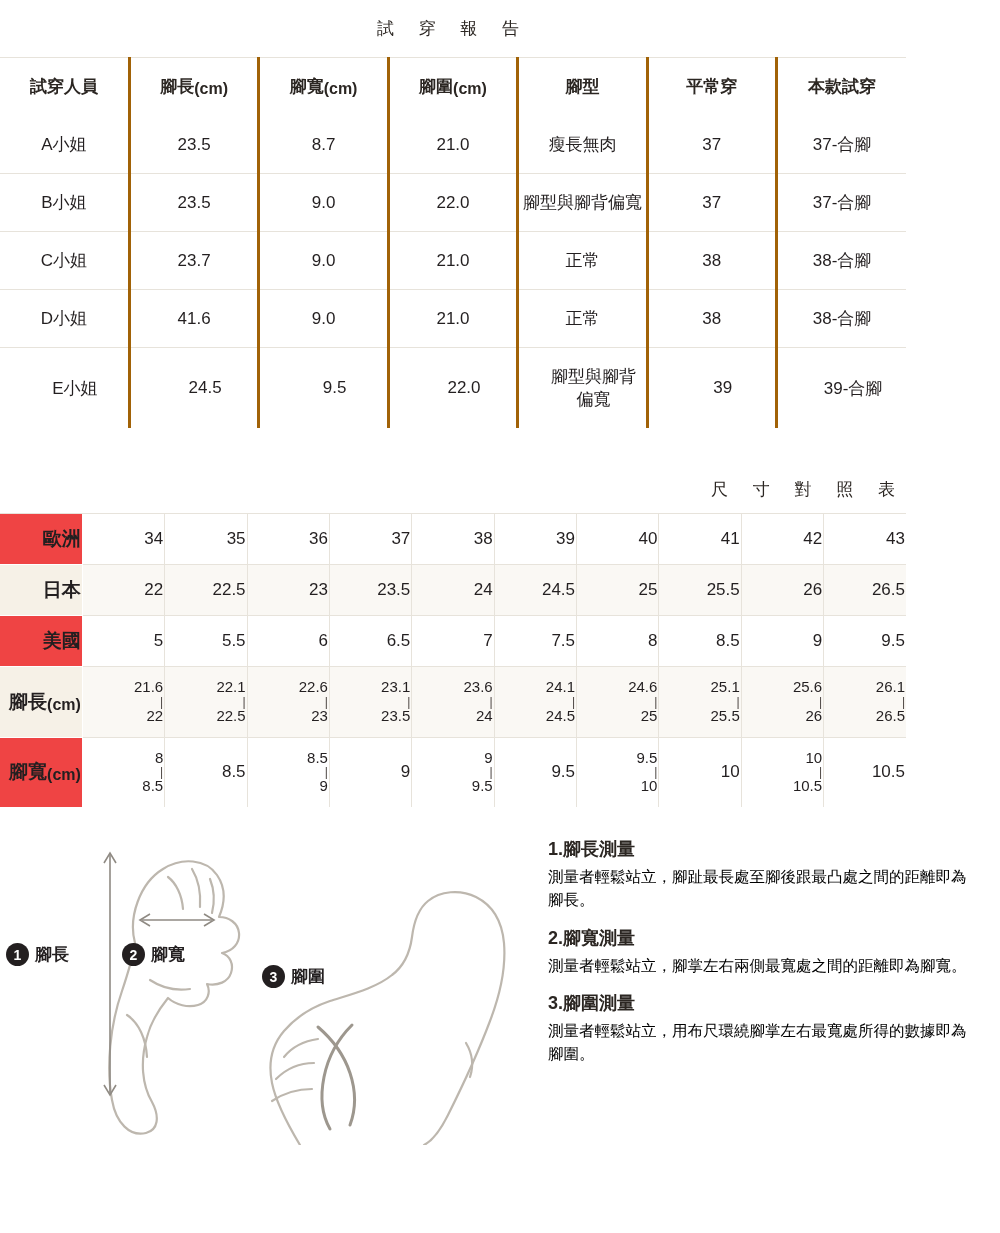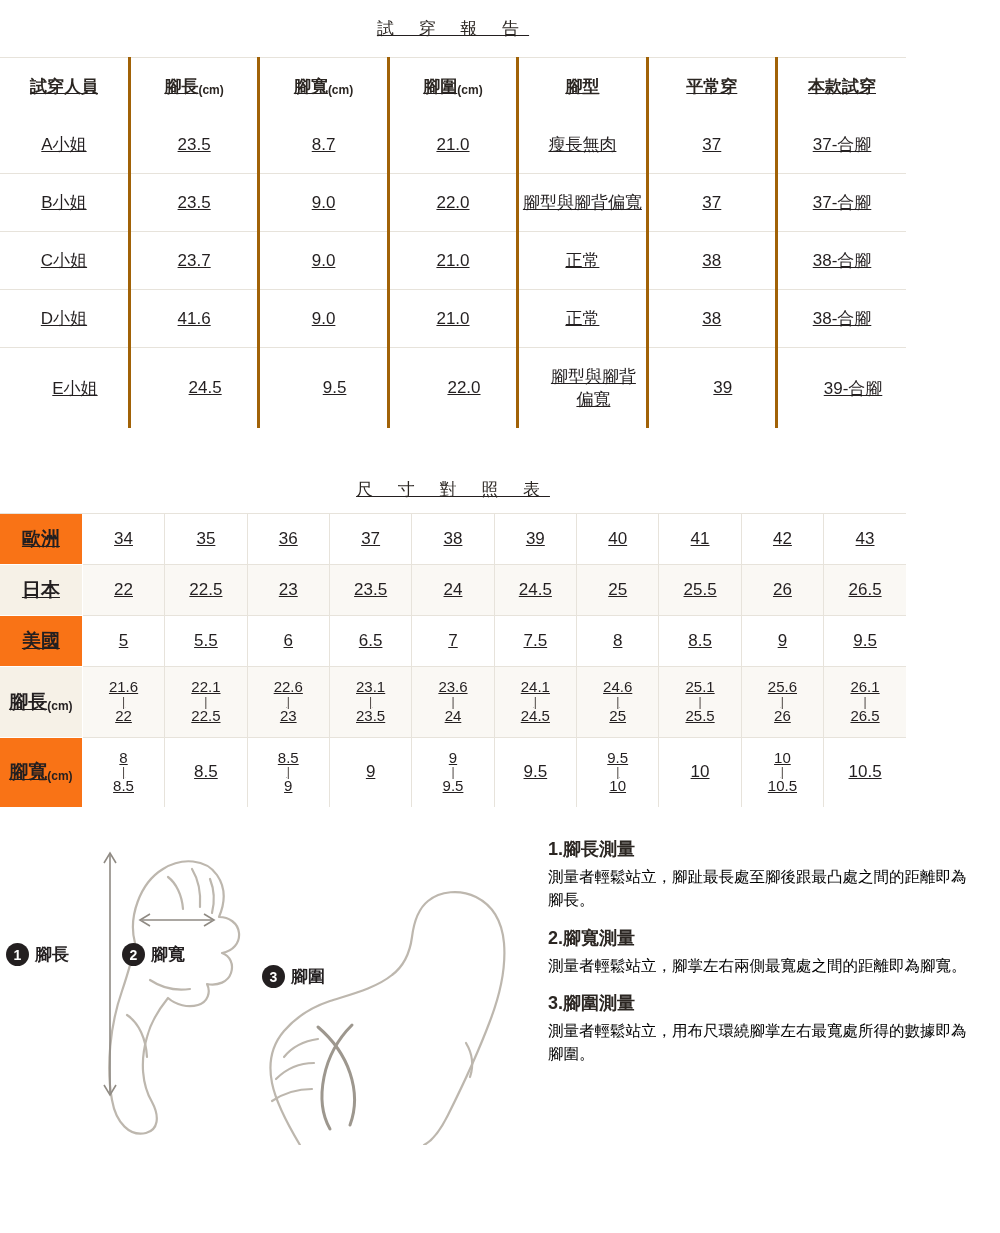--- a/index.html
+++ b/index.html
@@ -19,21 +19,20 @@
     height: 1233px;
     position: relative;
     overflow: hidden;
   }
 
   
   table {
     border-collapse: collapse;
     width: 906px;
     table-layout: fixed;
-    text-decoration: underline;
   }
   .section-title {
     background: #f6f1e7;
     text-align: center;
     font-size: 26px;
     letter-spacing: 10px;
     padding: 14px 0 16px 0;
     font-weight: normal;
     color: #2b2622;
     border: none;
@@ -42,21 +41,21 @@
     background: #f6f1e7;
     font-weight: bold;
     font-size: 19px;
     text-align: center;
     padding: 14px 2px;
     border-right: 1px solid #ffffff;
     color: #2b2622;
   }
   .hdr-row td:last-child { border-right: none; }
   .unit {
-    font-size: 12px;
+    font-size: 16px;
     vertical-align: baseline;
     position: relative;
     top: 2px;
     font-weight: bold;
   }
 
   
   #trial-table td {
     text-align: center;
     font-size: 17px;
@@ -66,31 +65,31 @@
     background: #ffffff;
   }
   #trial-table td:last-child { border-right: none; }
   #trial-table tr:last-child td { border-bottom: none; padding-left: 24px; }
   #trial-table .hdr-row td { border-bottom: 1px solid #ffffff; }
 
   .gap { height: 38px; }
 
   
   #size-table td {
-    text-align: center;
+    text-align: right;
     font-size: 17px;
     padding: 12px 1px;
     border-right: 1px solid #e7e3db;
     border-bottom: 1px solid #e7e3db;
     background: #ffffff;
   }
   #size-table td:last-child { border-right: none; }
   #size-table tr:last-child td { border-bottom: none; }
   #size-table .rowhdr {
-    background: #f97316;
+    background: #ef4444;
     font-weight: bold;
     font-size: 19px;
     border-right: 1px solid #ffffff;
     border-bottom: 1px solid #ffffff;
   }
   #size-table .alt td { background: #faf8f4; }
   #size-table .alt .rowhdr { background: #f6f1e7; }
   .range {
     display: block;
     line-height: 1.12;

